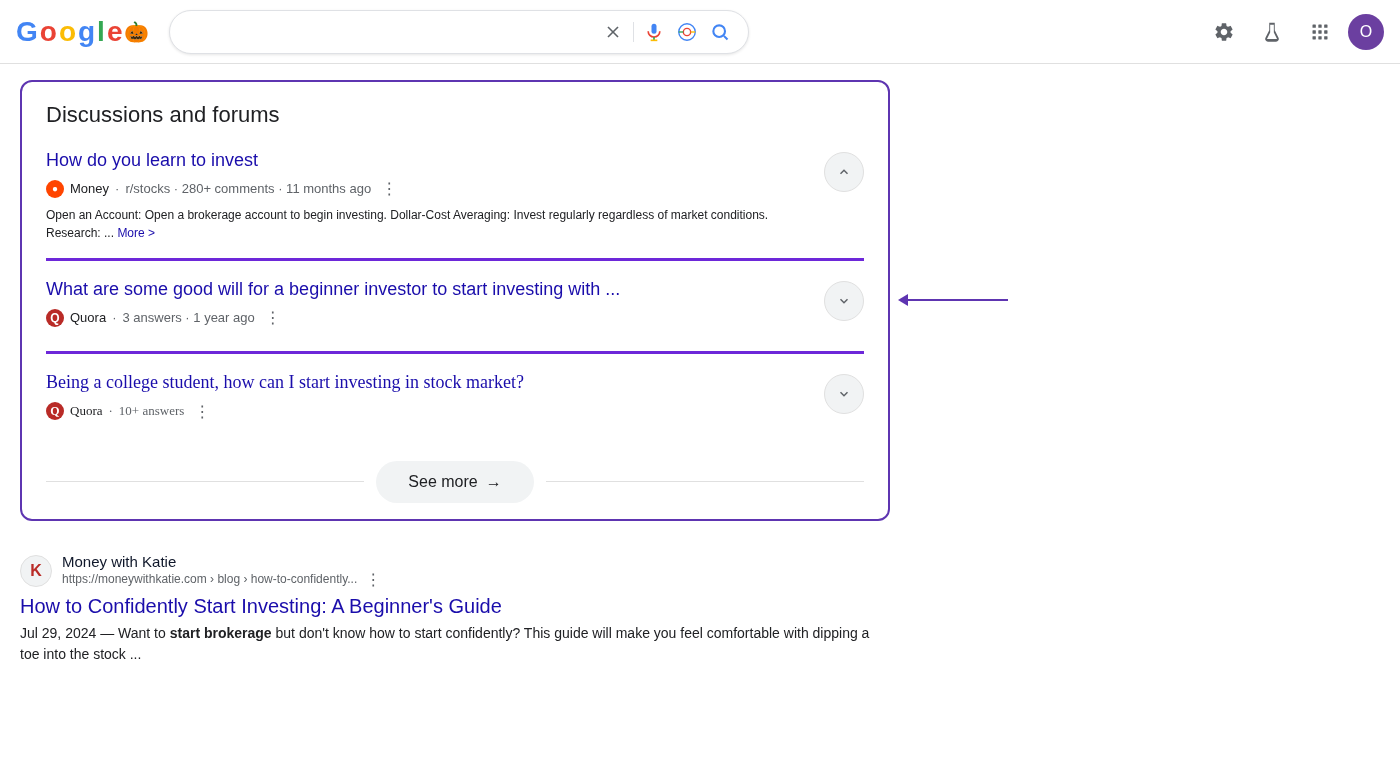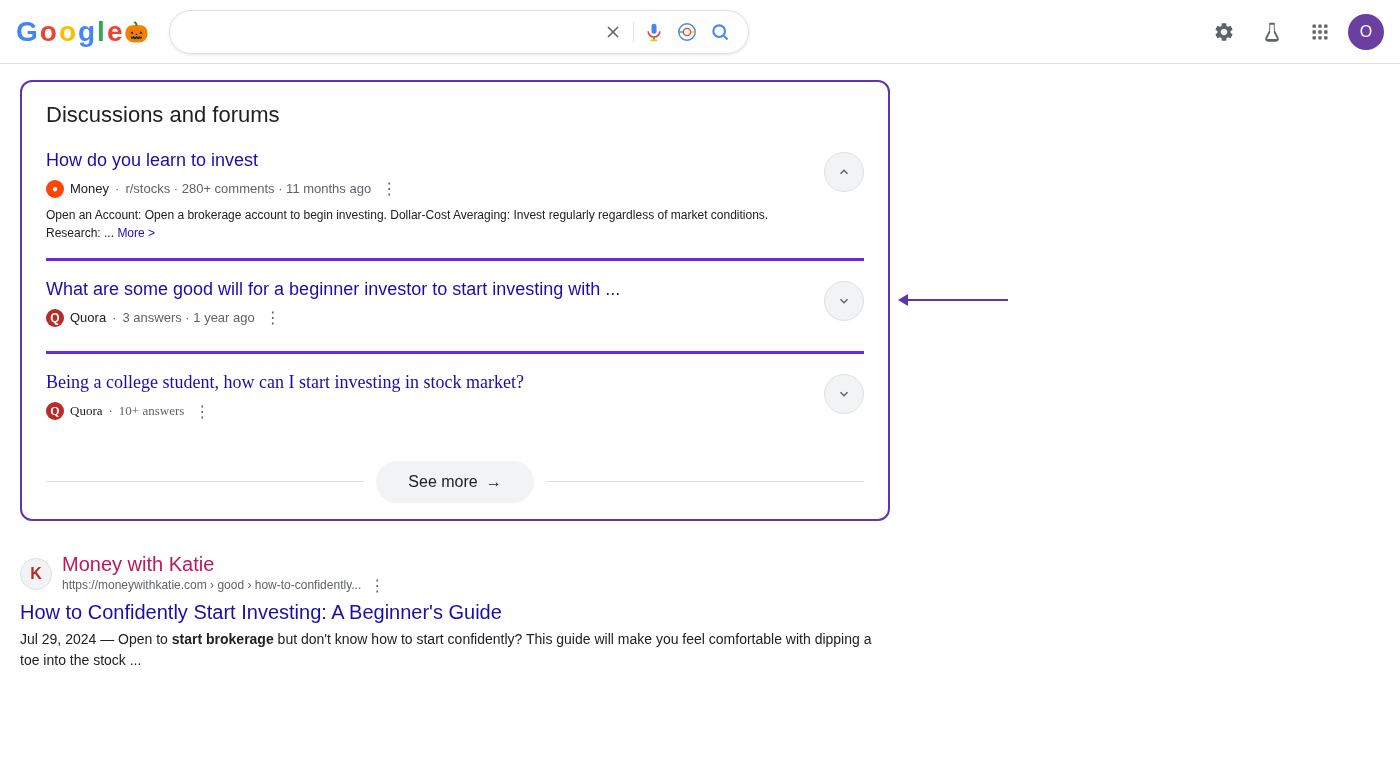--- a/index.html
+++ b/index.html
@@ -278,22 +278,22 @@
       align-items: center;
       justify-content: center;
       font-size: 16px;
       font-weight: bold;
       color: #B92B27;
       border: 1px solid #e0e0e0;
       flex-shrink: 0;
     }
     .site-name-block {}
     .site-name {
-      font-size: 20px;
-      color: #be185d;
+      font-size: 15px;
+      color: #0f172a;
       font-weight: 500;
     }
     .site-url {
       font-size: 12px;
       color: #5f6368;
       display: flex;
       align-items: center;
       gap: 4px;
     }
     .result-title {
@@ -463,26 +463,26 @@
         <div class="arrow-line"></div>
       </div>
     </div>
 
     <div class="web-result">
       <div class="site-info">
         <div class="site-favicon">K</div>
         <div class="site-name-block">
           <div class="site-name">Money with Katie</div>
           <div class="site-url">
-            <span>https://moneywithkatie.com › good › how-to-confidently...</span>
+            <span>https://moneywithkatie.com › blog › how-to-confidently...</span>
             <span class="three-dots">⋮</span>
           </div>
         </div>
       </div>
       <a href="#" class="result-title">How to Confidently Start Investing: A Beginner's Guide</a>
       <div class="result-snippet">
         <span>Jul 29, 2024</span>
-        <span> — Open to </span><strong>start brokerage</strong><span> but don't know how to start confidently? This guide will make you feel comfortable with dipping a toe into the stock ...</span>
+        <span> — Want to </span><strong>start brokerage</strong><span> but don't know how to start confidently? This guide will make you feel comfortable with dipping a toe into the stock ...</span>
       </div>
     </div>
 
   </div>
 </div>
 
 </body></html>

